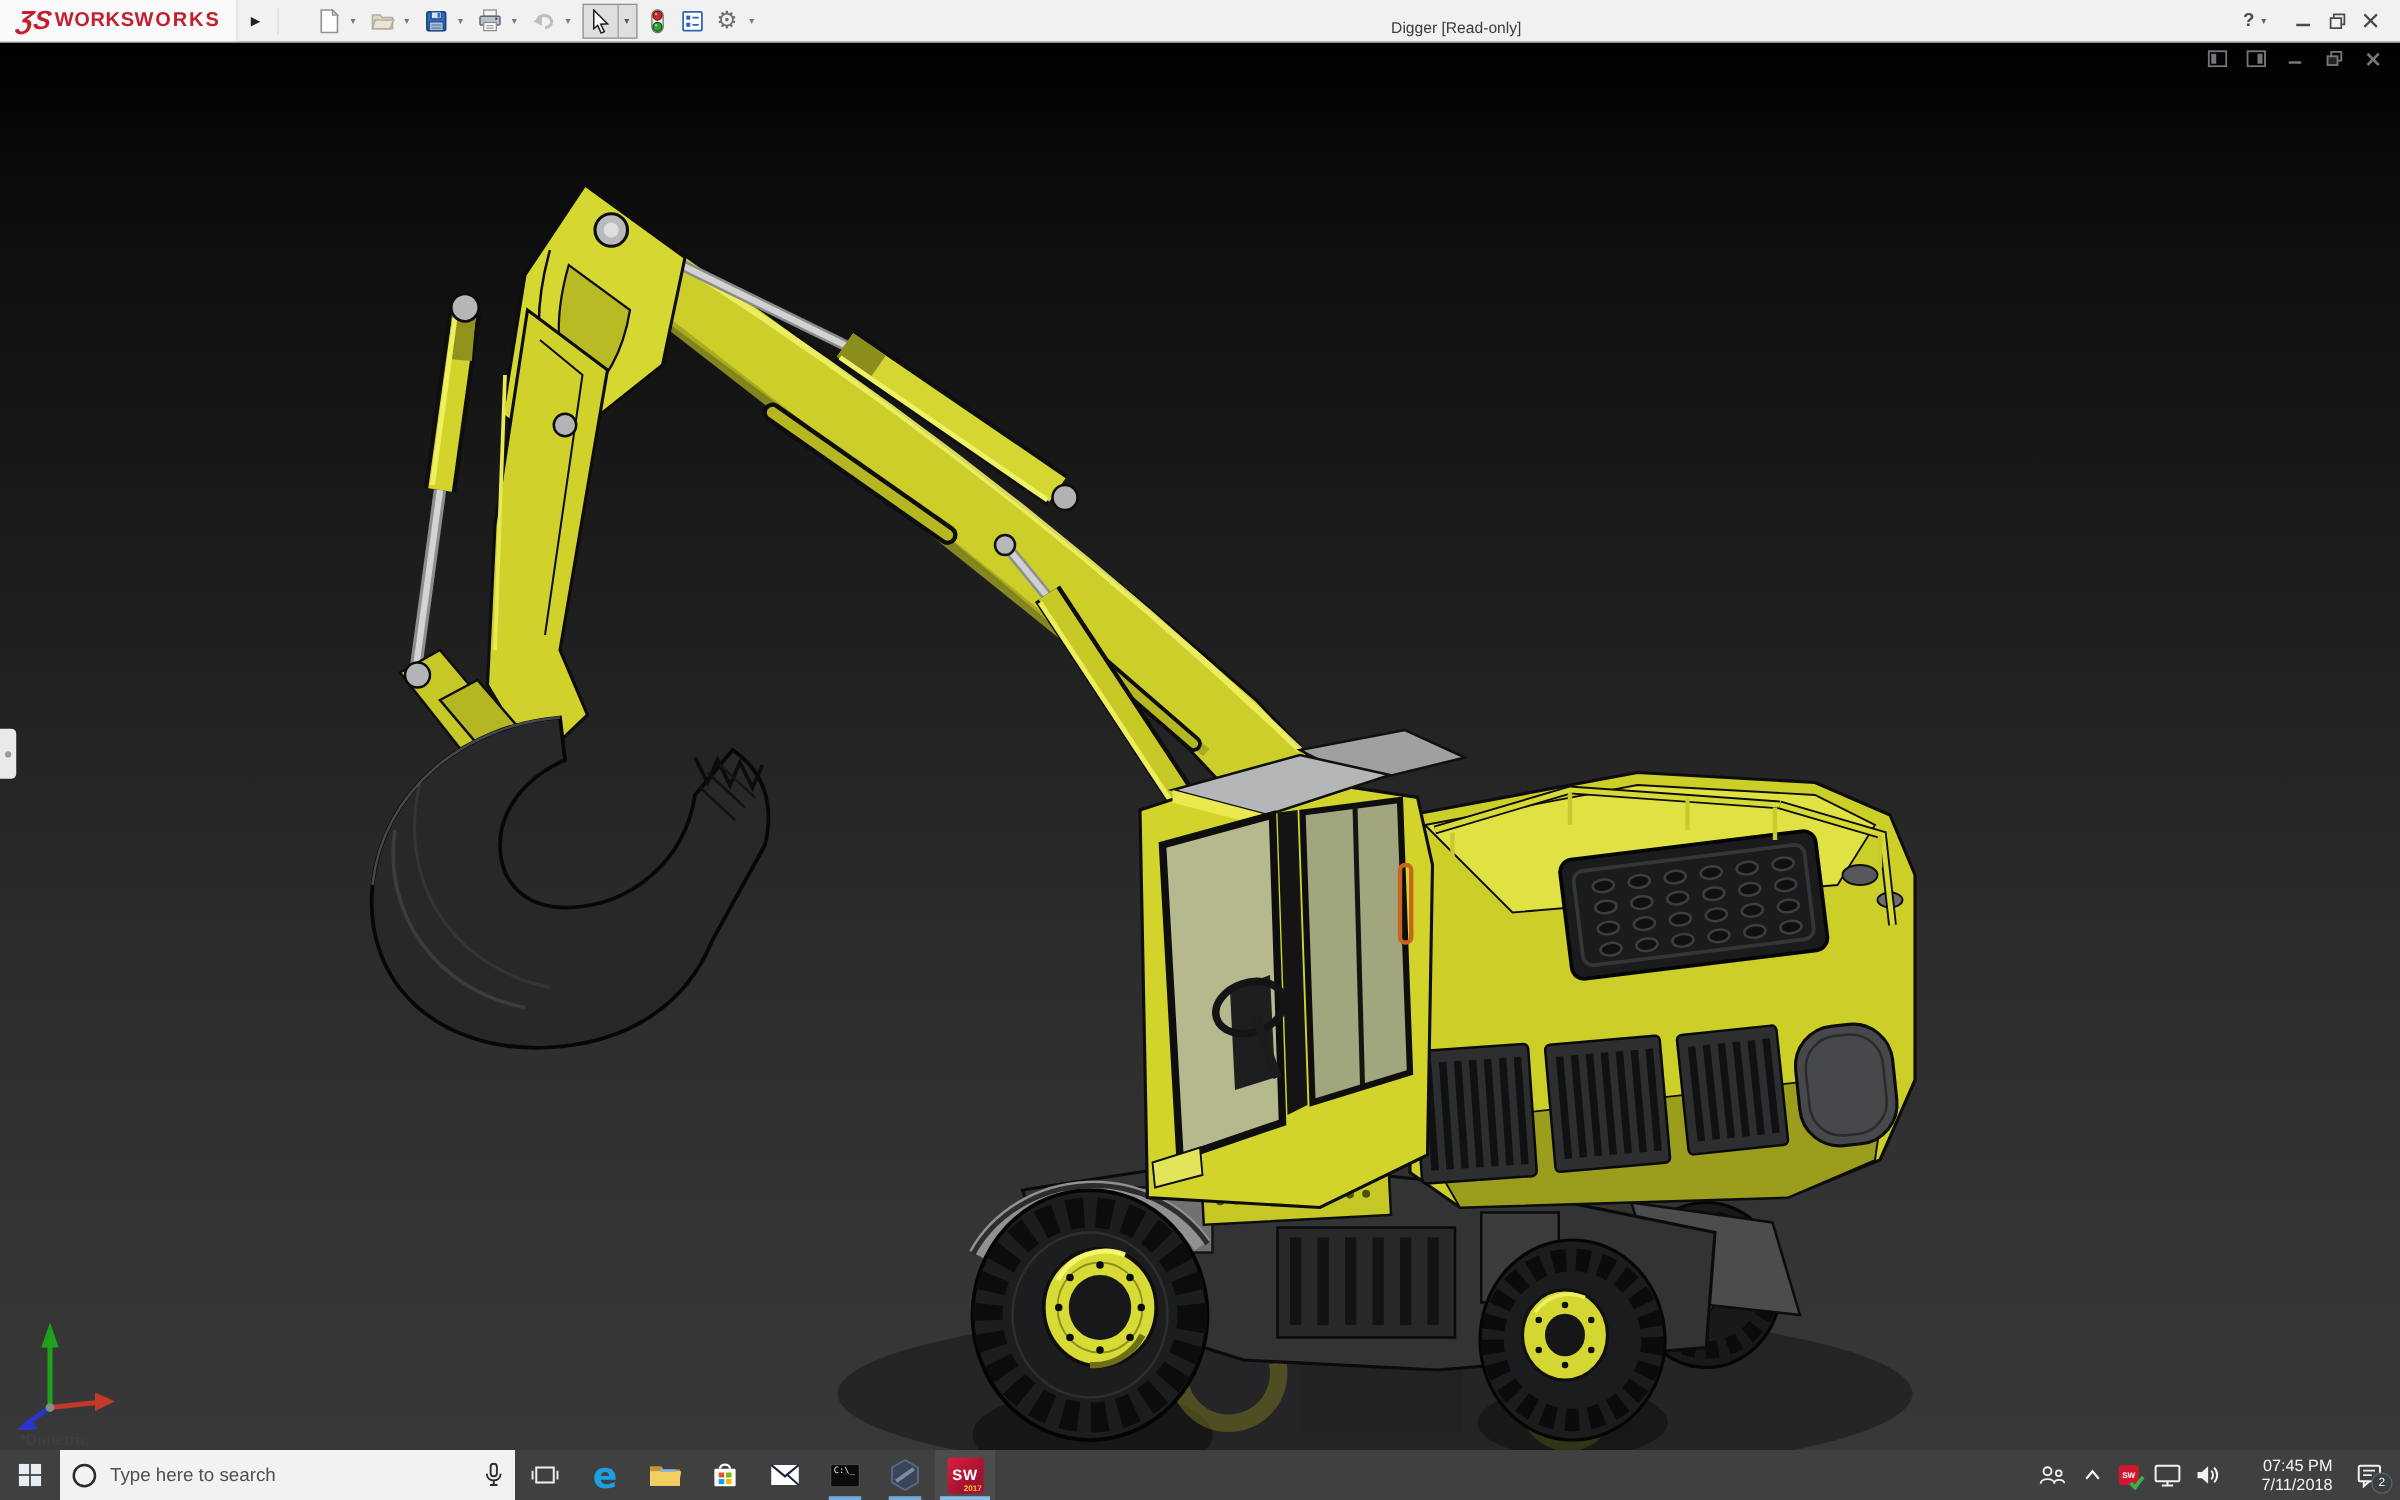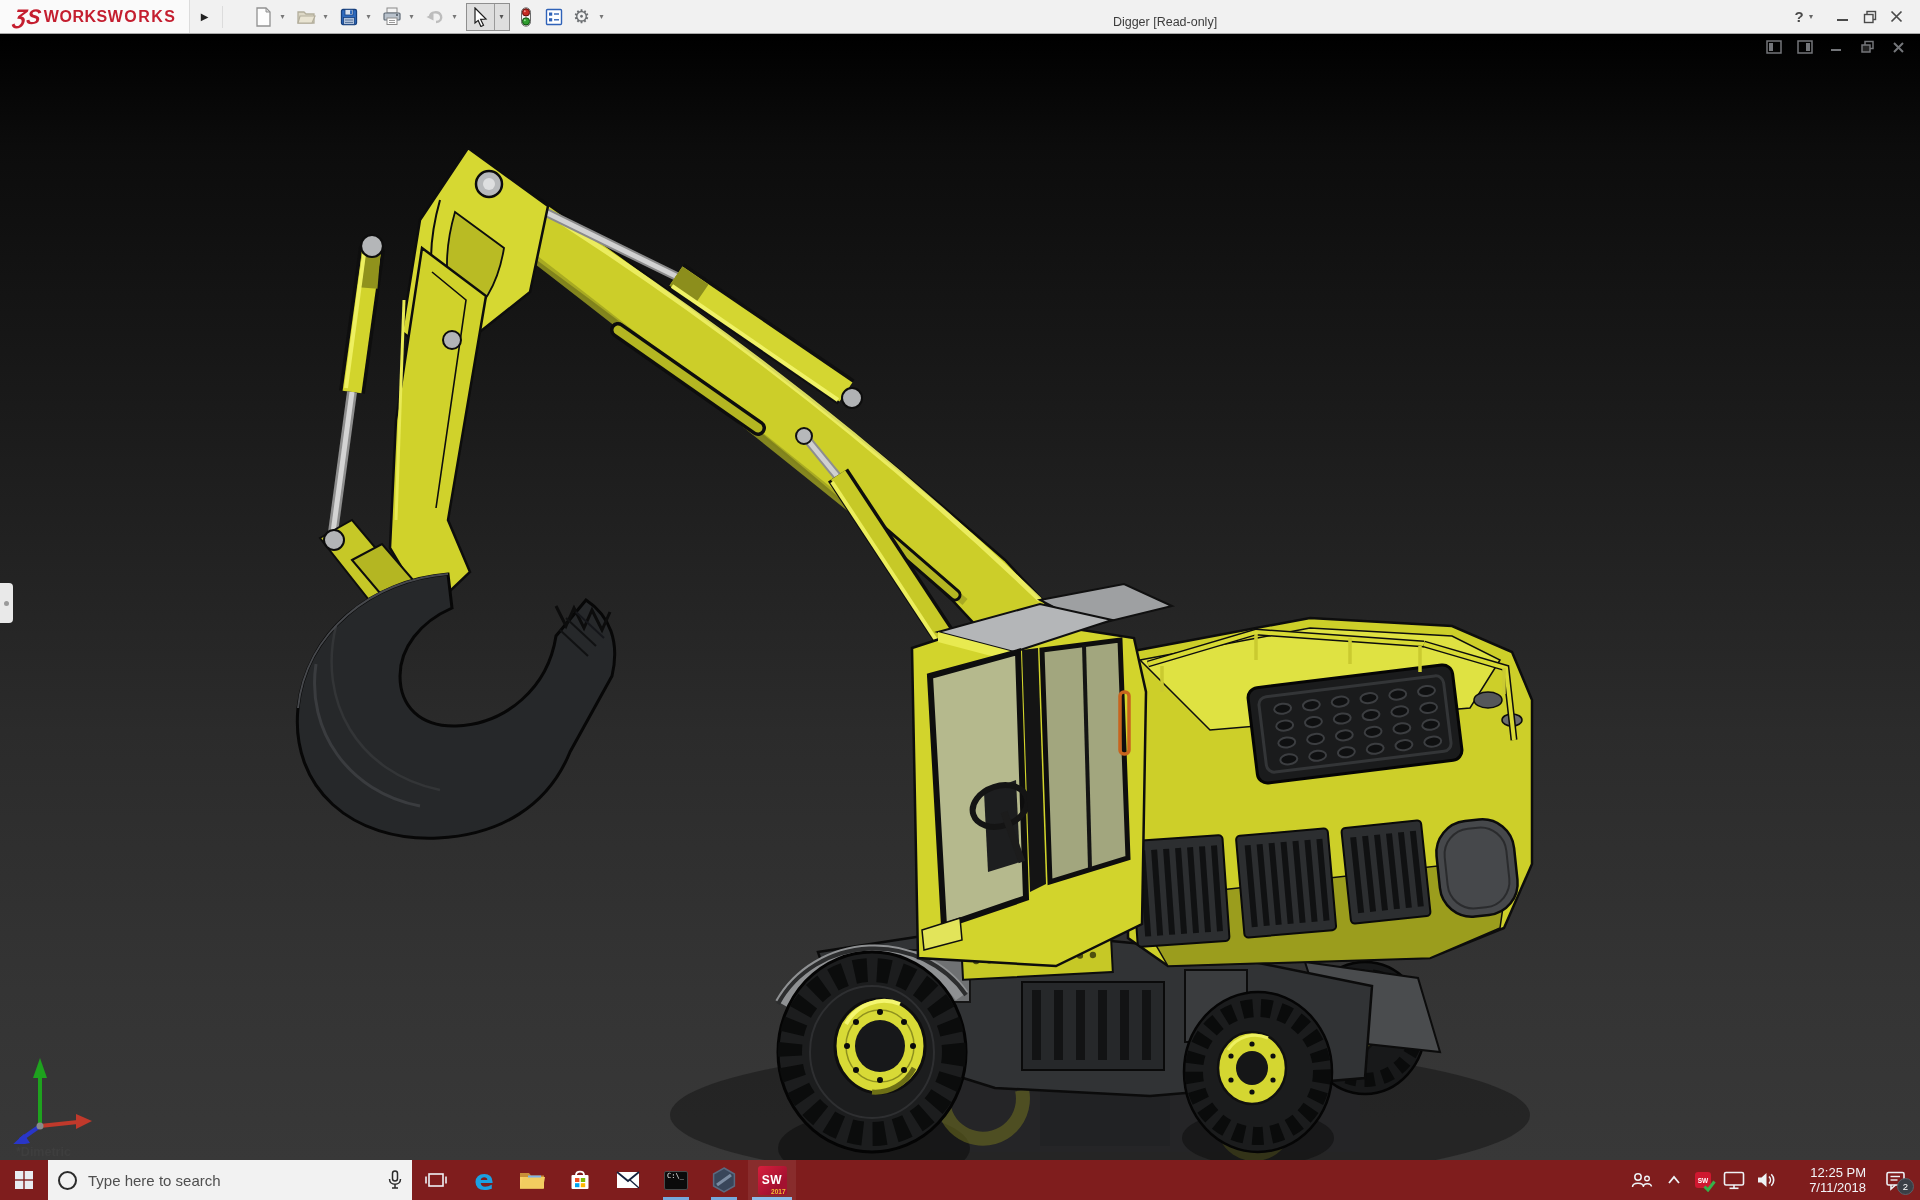--- a/index.html
+++ b/index.html
@@ -35,21 +35,21 @@
   .model{position:absolute;top:0;left:0}
   .doc-ctrl{position:absolute;top:6px;right:14px;display:flex;gap:15px;align-items:center}
   .dc{width:16px;height:14px;display:flex;align-items:center;justify-content:center}
   .fm-tab{position:absolute;left:0;top:549px;width:13px;height:40px;background:#e9e9e9;
     border-radius:0 4px 4px 0;display:flex;align-items:center;justify-content:center}
   .fm-dot{width:5px;height:5px;border-radius:50%;background:#9a9a9a}
   .triad{position:absolute;left:6px;bottom:16px}
   .view-label{position:absolute;left:16px;bottom:1px;font-size:12.5px;font-weight:700;color:#3e3e3e}
 
   
-  .taskbar{position:absolute;left:0;bottom:0;width:1920px;height:40px;background:#7f1d1d;
+  .taskbar{position:absolute;left:0;bottom:0;width:1920px;height:40px;background:#404040;
     display:flex;align-items:stretch;z-index:40}
   .start{width:48px;display:flex;align-items:center;justify-content:center}
   .searchbox{width:344px;background:#f2f2f2;display:flex;align-items:center;padding:0 10px;gap:9px}
   .cortana{width:15px;height:15px;border:2px solid #2b2b2b;border-radius:50%;flex:0 0 auto}
   .searchbox input{flex:1;border:none;background:transparent;outline:none;font-size:15px;color:#333;
     font-family:"Liberation Sans",sans-serif}
   .searchbox input::placeholder{color:#4f4f4f;opacity:1}
   .apps{display:flex;align-items:stretch}
   .app{width:48px;display:flex;align-items:center;justify-content:center;position:relative}
   .runline{position:absolute;bottom:0;left:50%;transform:translateX(-50%);width:26px;height:3px;background:#76a9dc}
@@ -613,21 +613,21 @@
       </svg>
     </div>
     <div class="ti" style="width:32px">
       <svg width="20" height="20" viewBox="0 0 20 20">
         <polygon points="2,7.5 5.5,7.5 10.5,3 10.5,17 5.5,12.5 2,12.5" fill="#eef2f6"></polygon>
         <path d="M13,6.5 A5,5 0 0 1 13,13.5" fill="none" stroke="#eef2f6" stroke-width="1.6"></path>
         <path d="M15.3,4.2 A8.2,8.2 0 0 1 15.3,15.8" fill="none" stroke="#eef2f6" stroke-width="1.6"></path>
       </svg>
     </div>
     <div class="clock">
-      <div>12:25 PM</div>
+      <div>07:45 PM</div>
       <div>7/11/2018</div>
     </div>
     <div class="ti ac">
       <svg width="22" height="21" viewBox="0 0 22 21">
         <rect x="2" y="2.5" width="17" height="12.5" rx="1.5" fill="none" stroke="#eef2f6" stroke-width="1.6"></rect>
         <line x1="5.5" y1="6.5" x2="15" y2="6.5" stroke="#eef2f6" stroke-width="1.4"></line>
         <line x1="5.5" y1="10" x2="12.5" y2="10" stroke="#eef2f6" stroke-width="1.4"></line>
         <path d="M6,15 L6,19 L10.5,15" fill="none" stroke="#eef2f6" stroke-width="1.6"></path>
       </svg>
       <span class="badge">2</span>

